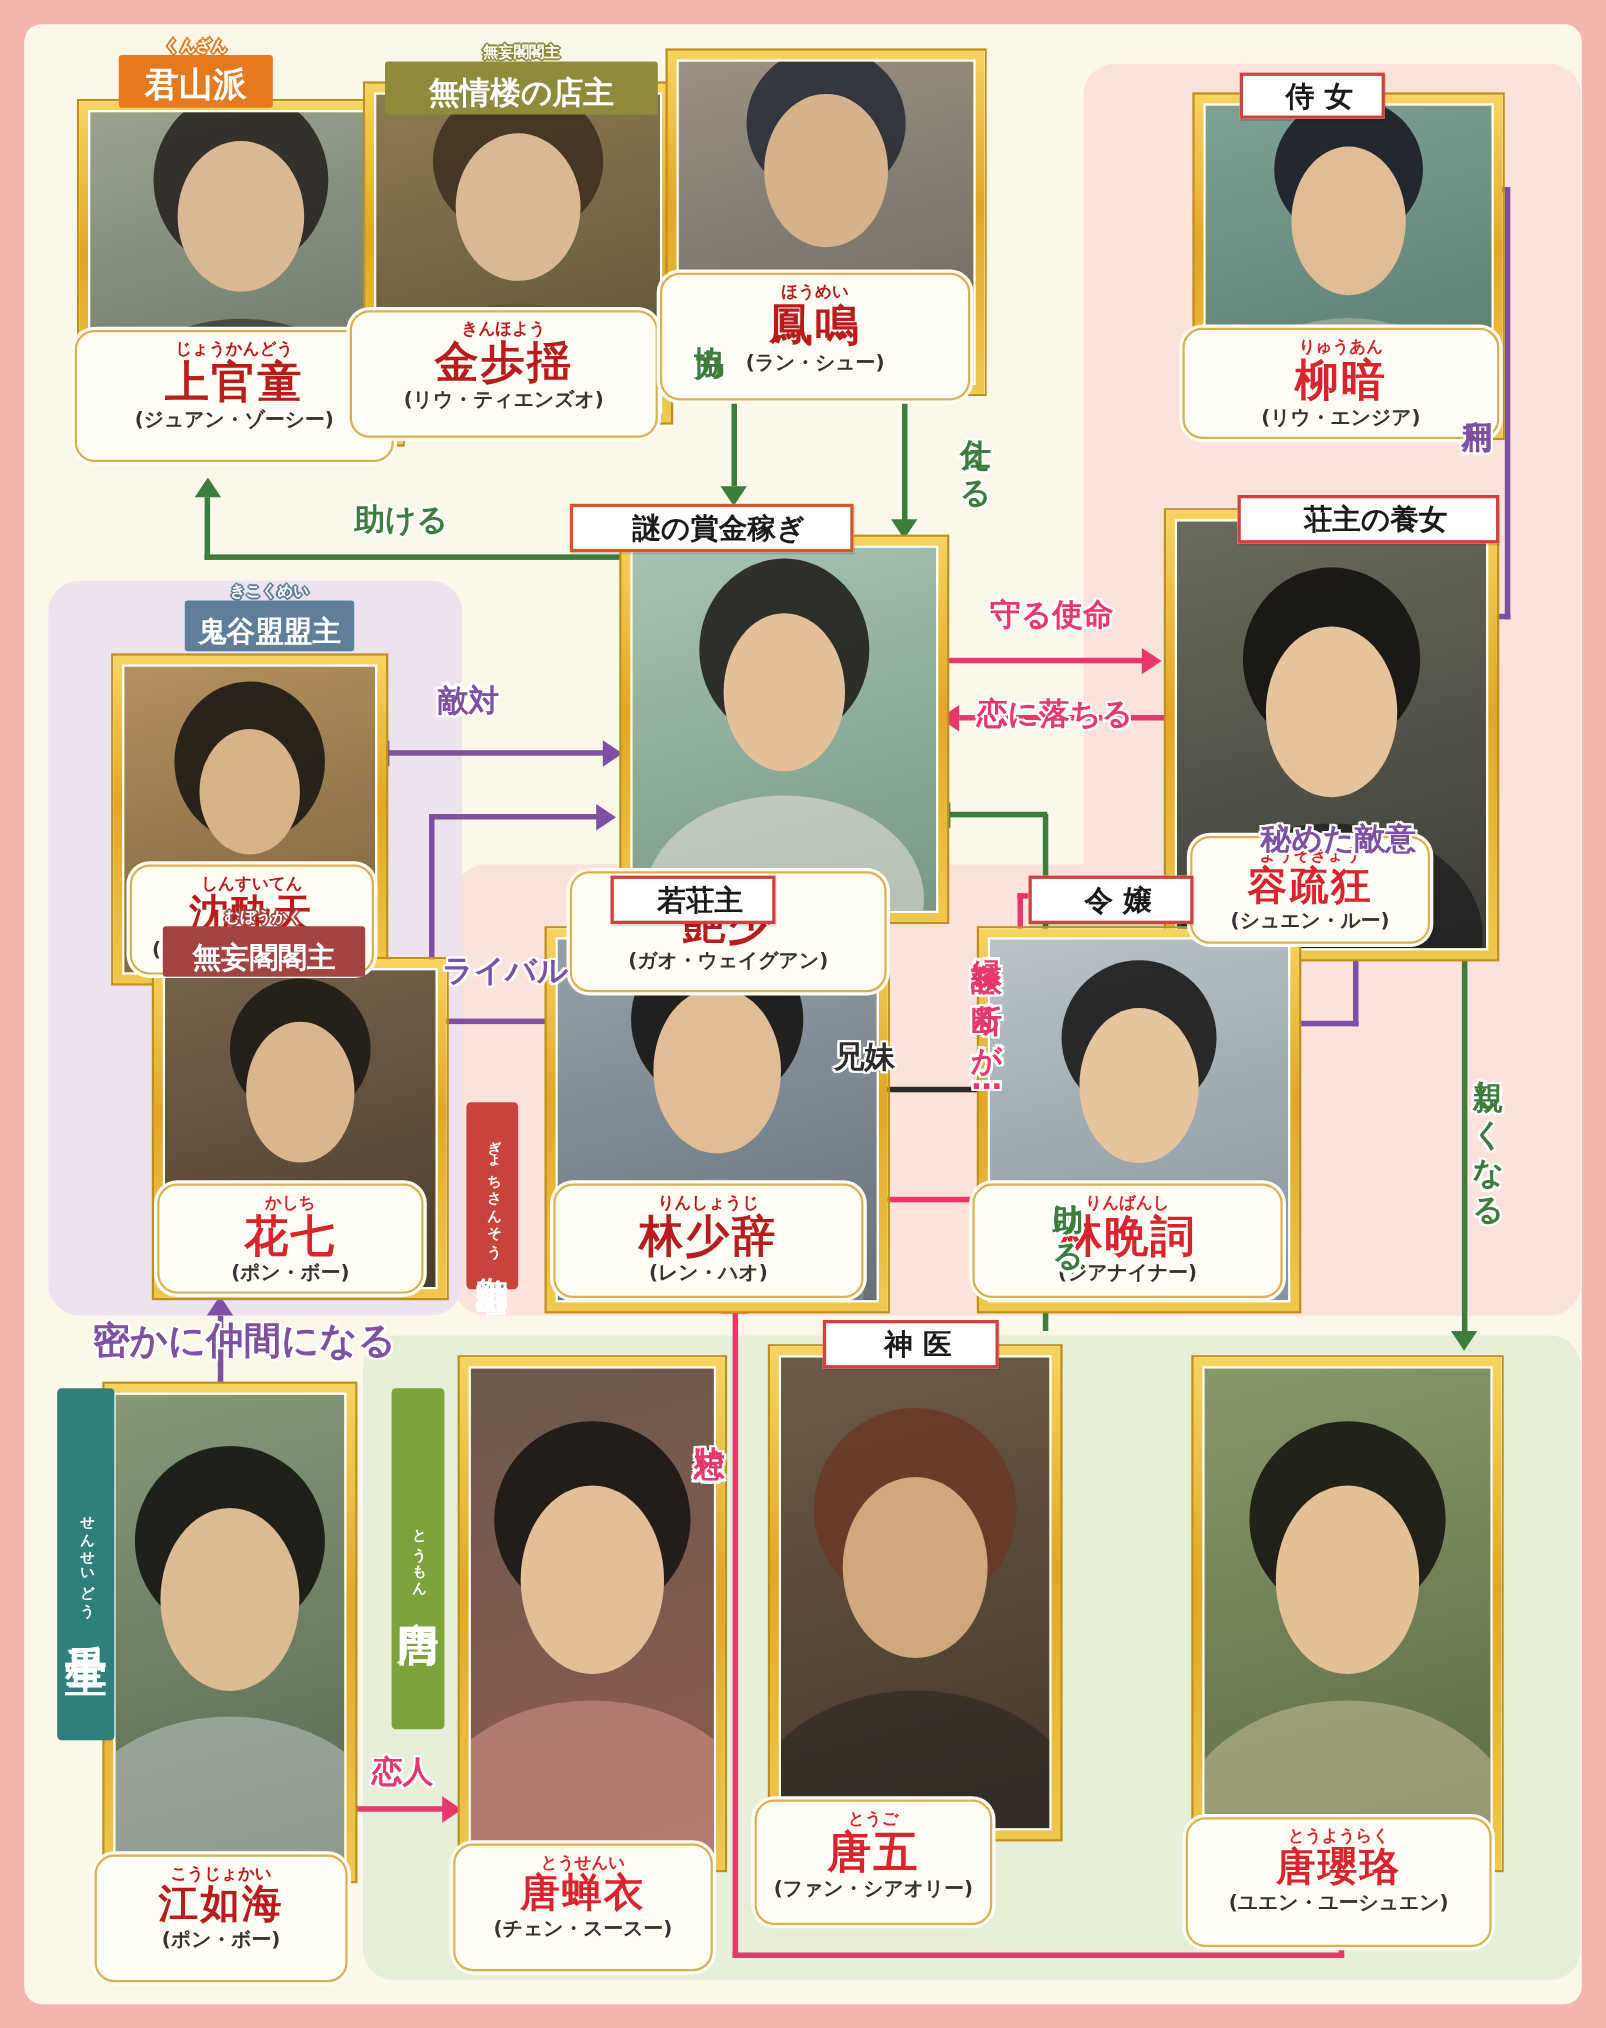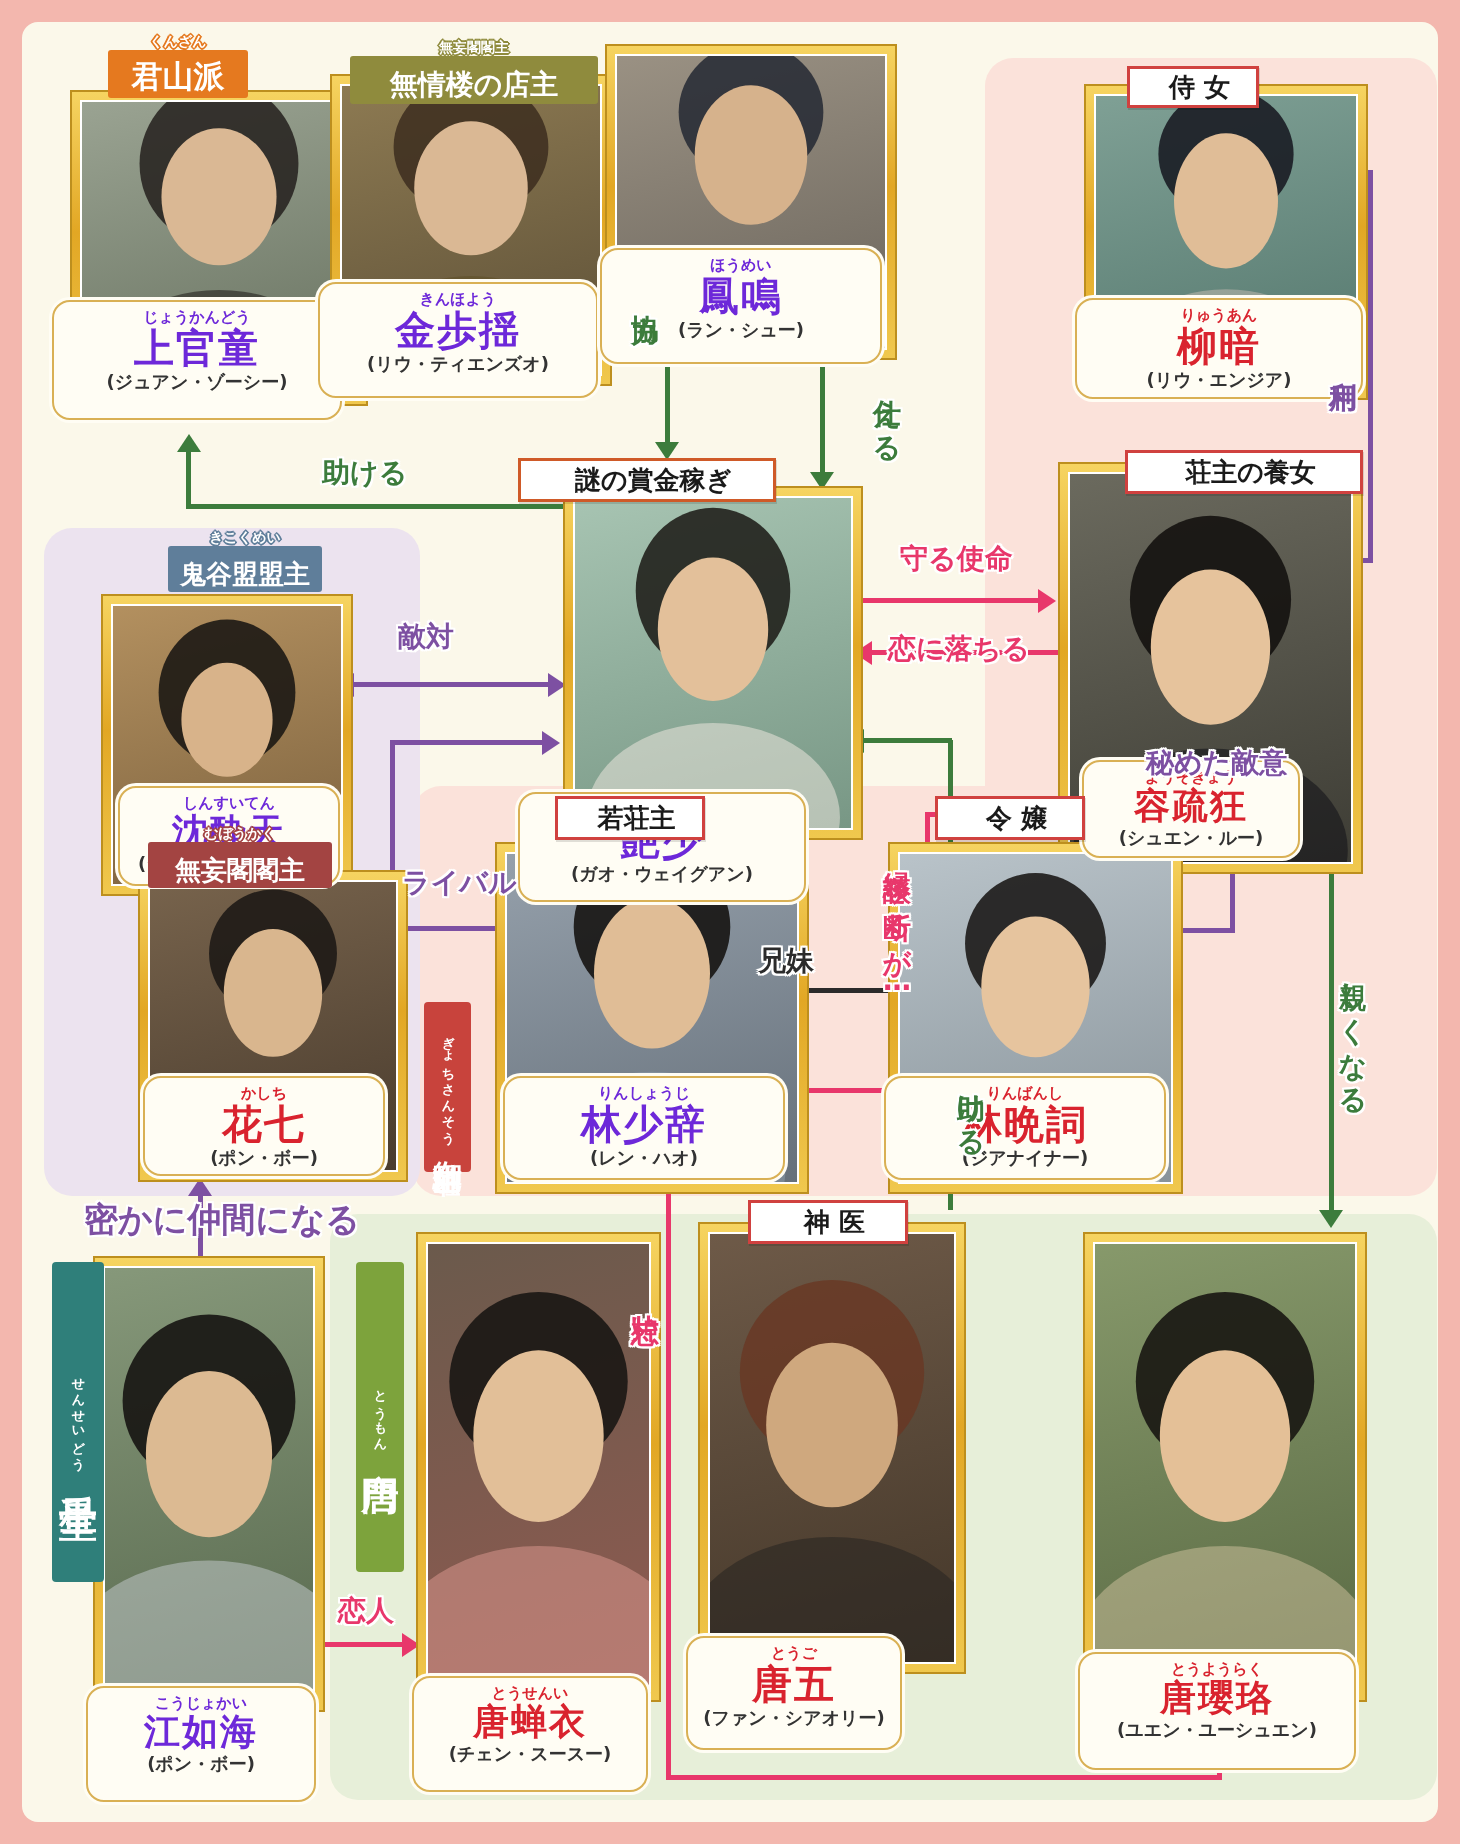--- a/index.html
+++ b/index.html
@@ -15,21 +15,21 @@
   .photo{position:absolute;z-index:3;background:linear-gradient(180deg,#f6d461,#e2a724 45%,#f0c84e);padding:8px;box-shadow:0 0 0 2px #bd8f1e;}
   .img{width:100%;height:100%;border:2px solid #fff;box-sizing:border-box;overflow:hidden;position:relative;}
   .img svg{position:absolute;left:0;top:0;width:100%;height:100%;}
 
   
   .plate{position:absolute;z-index:5;background:#fffdf4;border:2px solid #d9b054;border-radius:18px;box-shadow:0 0 0 3px #fffdf4;text-align:center;box-sizing:border-box;padding-top:7px;}
   .furi{font-size:15px;font-weight:700;line-height:1.15;}
   .nm{font-size:40px;font-weight:700;line-height:1.12;letter-spacing:2px;}
   .nm.sm{font-size:36px;}
   .rom{font-size:18px;font-weight:700;color:#333;line-height:1.2;}
-  .blue{color:#6d28d9;}
+  .blue{color:#b91c1c;}
   .red{color:#d9232e;}
 
   
   .role{position:absolute;z-index:6;background:#fff;border:3px solid #d0413f;color:#1a1a1a;font-weight:700;font-size:26px;text-align:center;display:flex;align-items:center;justify-content:center;box-sizing:border-box;box-shadow:1px 2px 0 rgba(0,0,0,.12);padding-left:13px;}
   .role.orange{border-color:#cf5a28;}
 
   
   .gtab{position:absolute;z-index:6;color:#fff;font-weight:700;text-align:center;display:flex;align-items:flex-end;justify-content:center;box-sizing:border-box;border-radius:3px;}
   .gtab .gfuri{position:absolute;top:-17px;left:50%;transform:translateX(-50%);font-size:14px;font-weight:700;color:#fff;white-space:nowrap;text-shadow:2px 0 0 var(--halo),-2px 0 0 var(--halo),0 2px 0 var(--halo),0 -2px 0 var(--halo),1px 1px 0 var(--halo),-1px -1px 0 var(--halo),1px -1px 0 var(--halo),-1px 1px 0 var(--halo);}
 
@@ -150,21 +150,21 @@
   </div>
   <div class="photo" style="left:72px;top:92px;width:278px;height:296px">
     <div class="img" style="background: linear-gradient(165deg, rgb(154, 163, 146), rgb(103, 113, 95));">
       <svg viewBox="0 0 100 130" preserveAspectRatio="xMidYMax slice">
           <ellipse cx="50" cy="46" rx="29" ry="30" fill="rgba(35,30,28,.85)"></ellipse>
           <ellipse cx="50" cy="58" rx="21" ry="25" fill="#dab894"></ellipse>
           <ellipse cx="50" cy="126" rx="46" ry="34" fill="rgba(30,26,22,.55)"></ellipse>
         </svg>
     </div>
   </div>
-  <div class="plate" style="left:52px;top:300px;width:290px;height:120px">
+  <div class="plate" style="left:68px;top:300px;width:290px;height:120px">
     <div class="furi blue">じょうかんどう</div>
     <div class="nm blue">上官童</div>
     <div class="rom">(ジュアン・ゾーシー)</div>
   </div>
 
   <div class="gtab" style="--halo:#8f8b3d;background:#8f8b3d;left:350px;top:56px;width:248px;height:48px;font-size:28px">
     <span class="gfuri">無妄閣閣主</span>
     <span>無情楼の店主</span>
   </div>
   <div class="photo" style="left:332px;top:76px;width:262px;height:292px">

